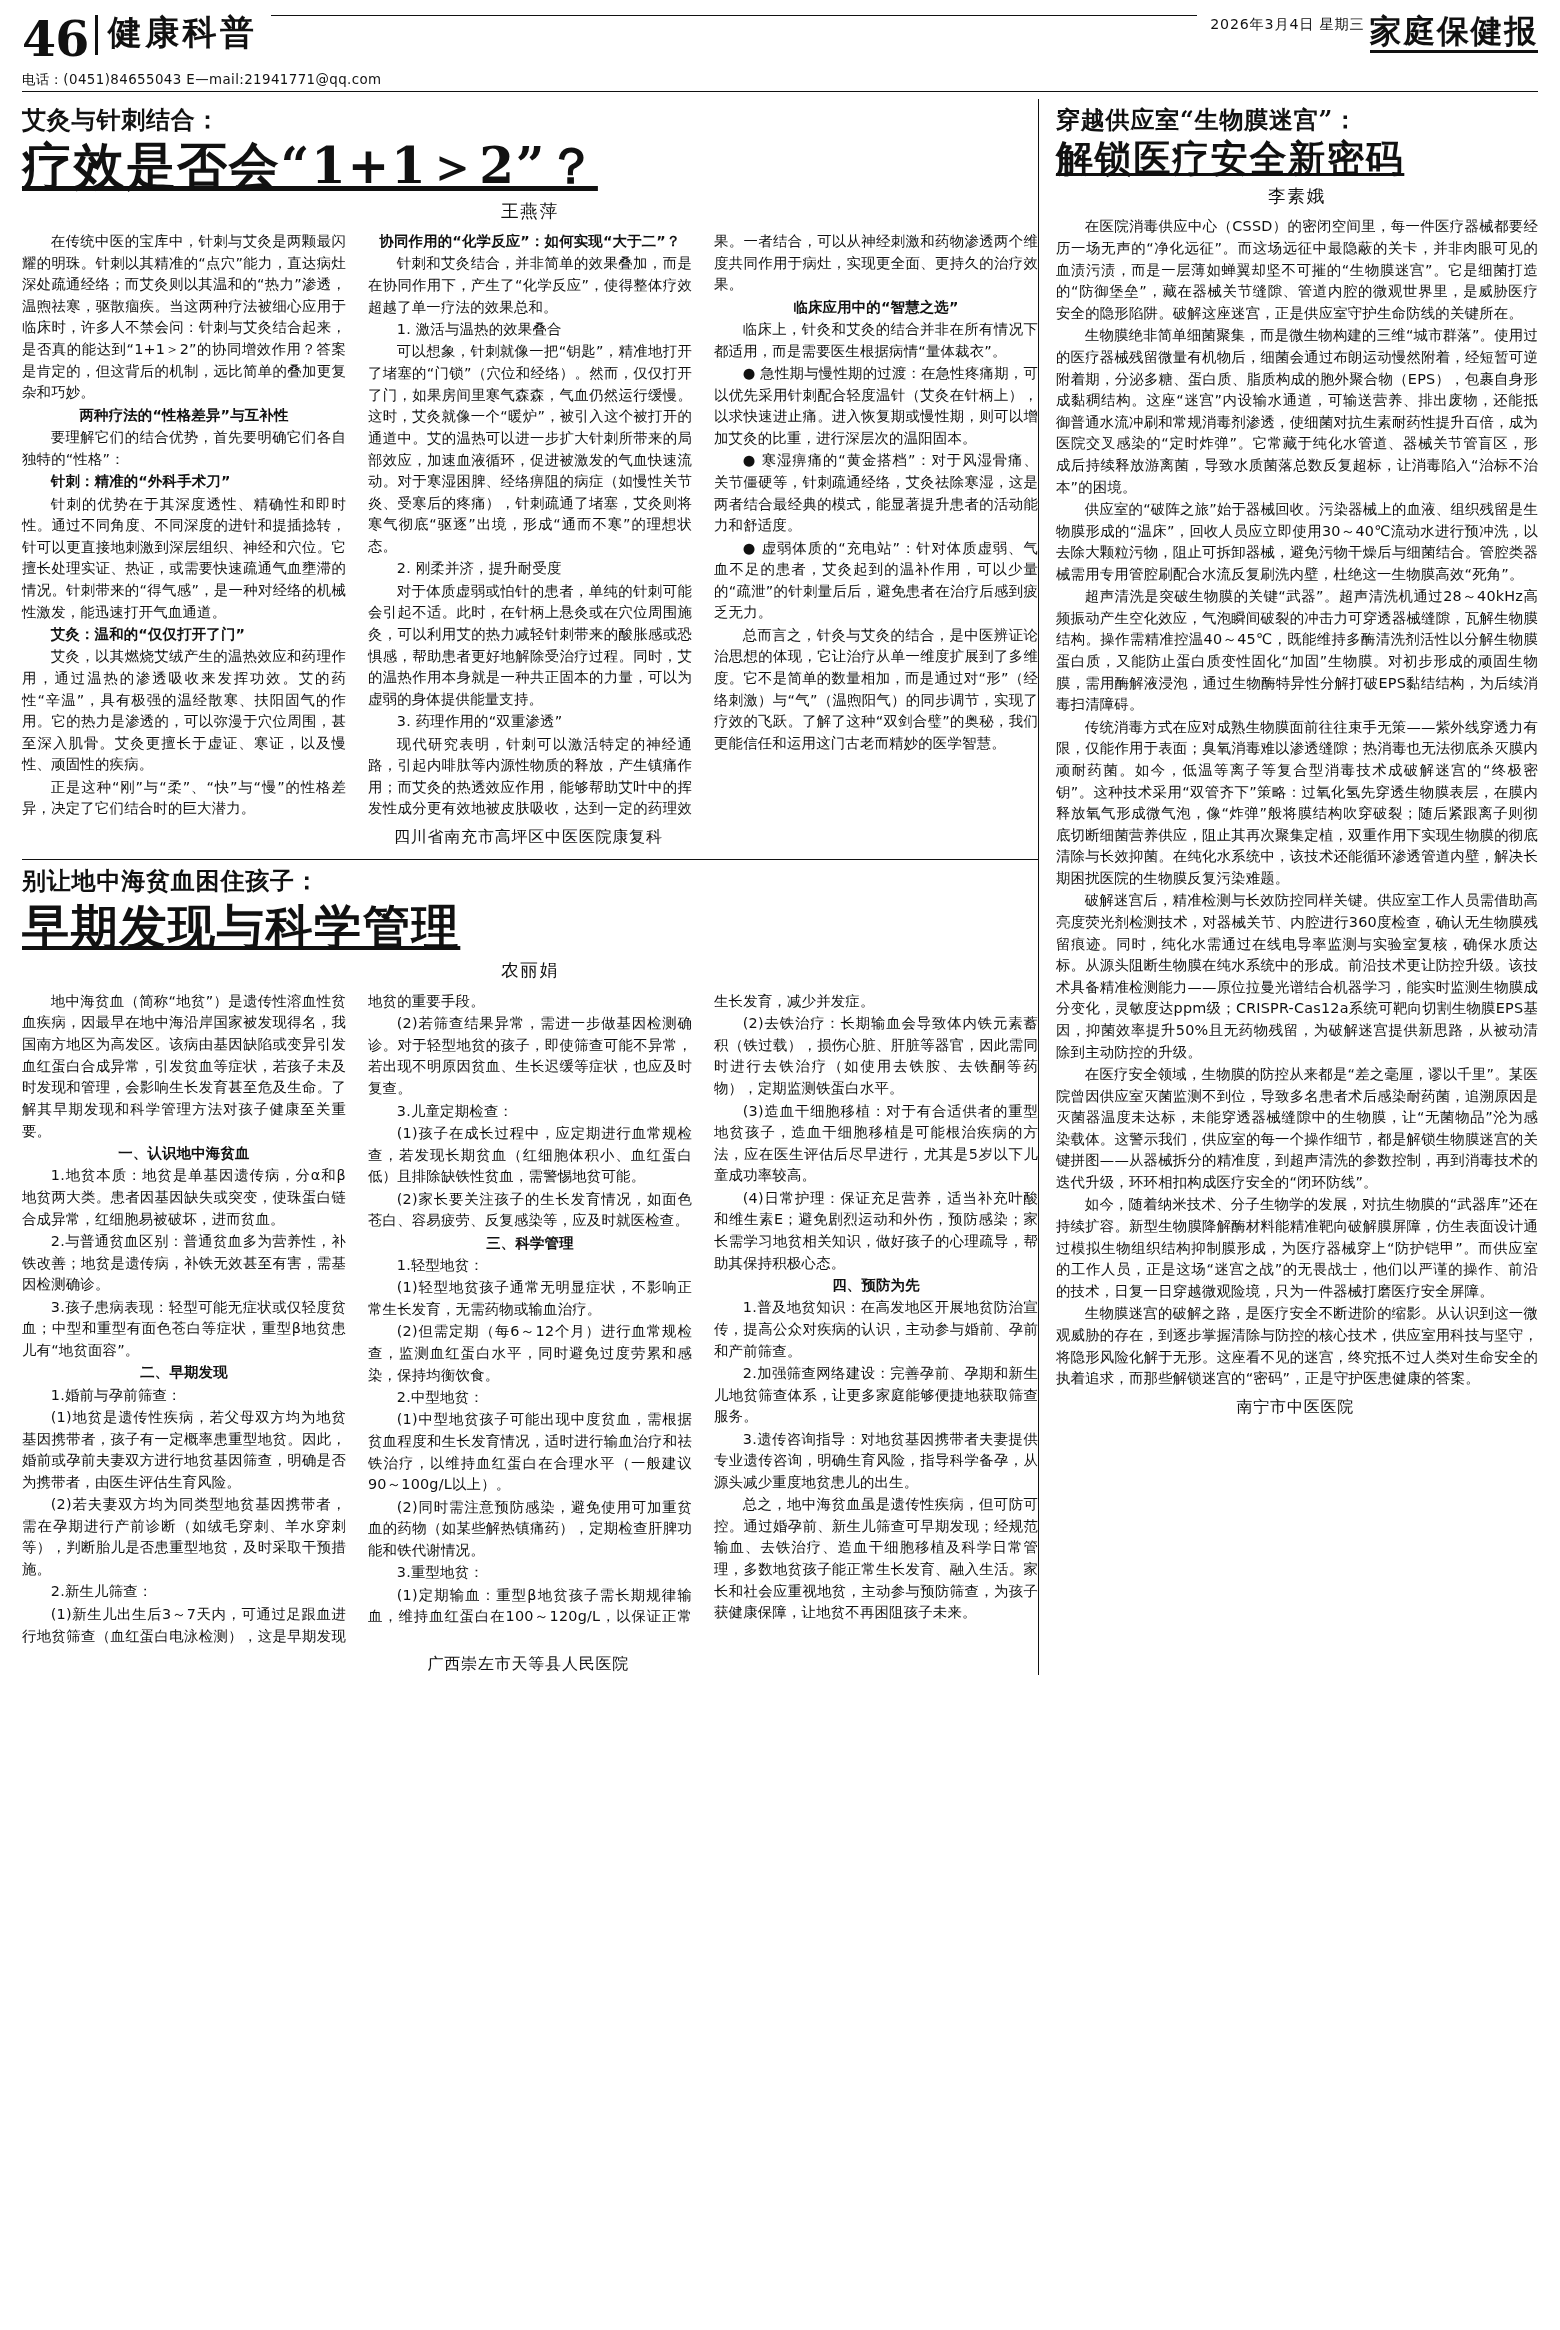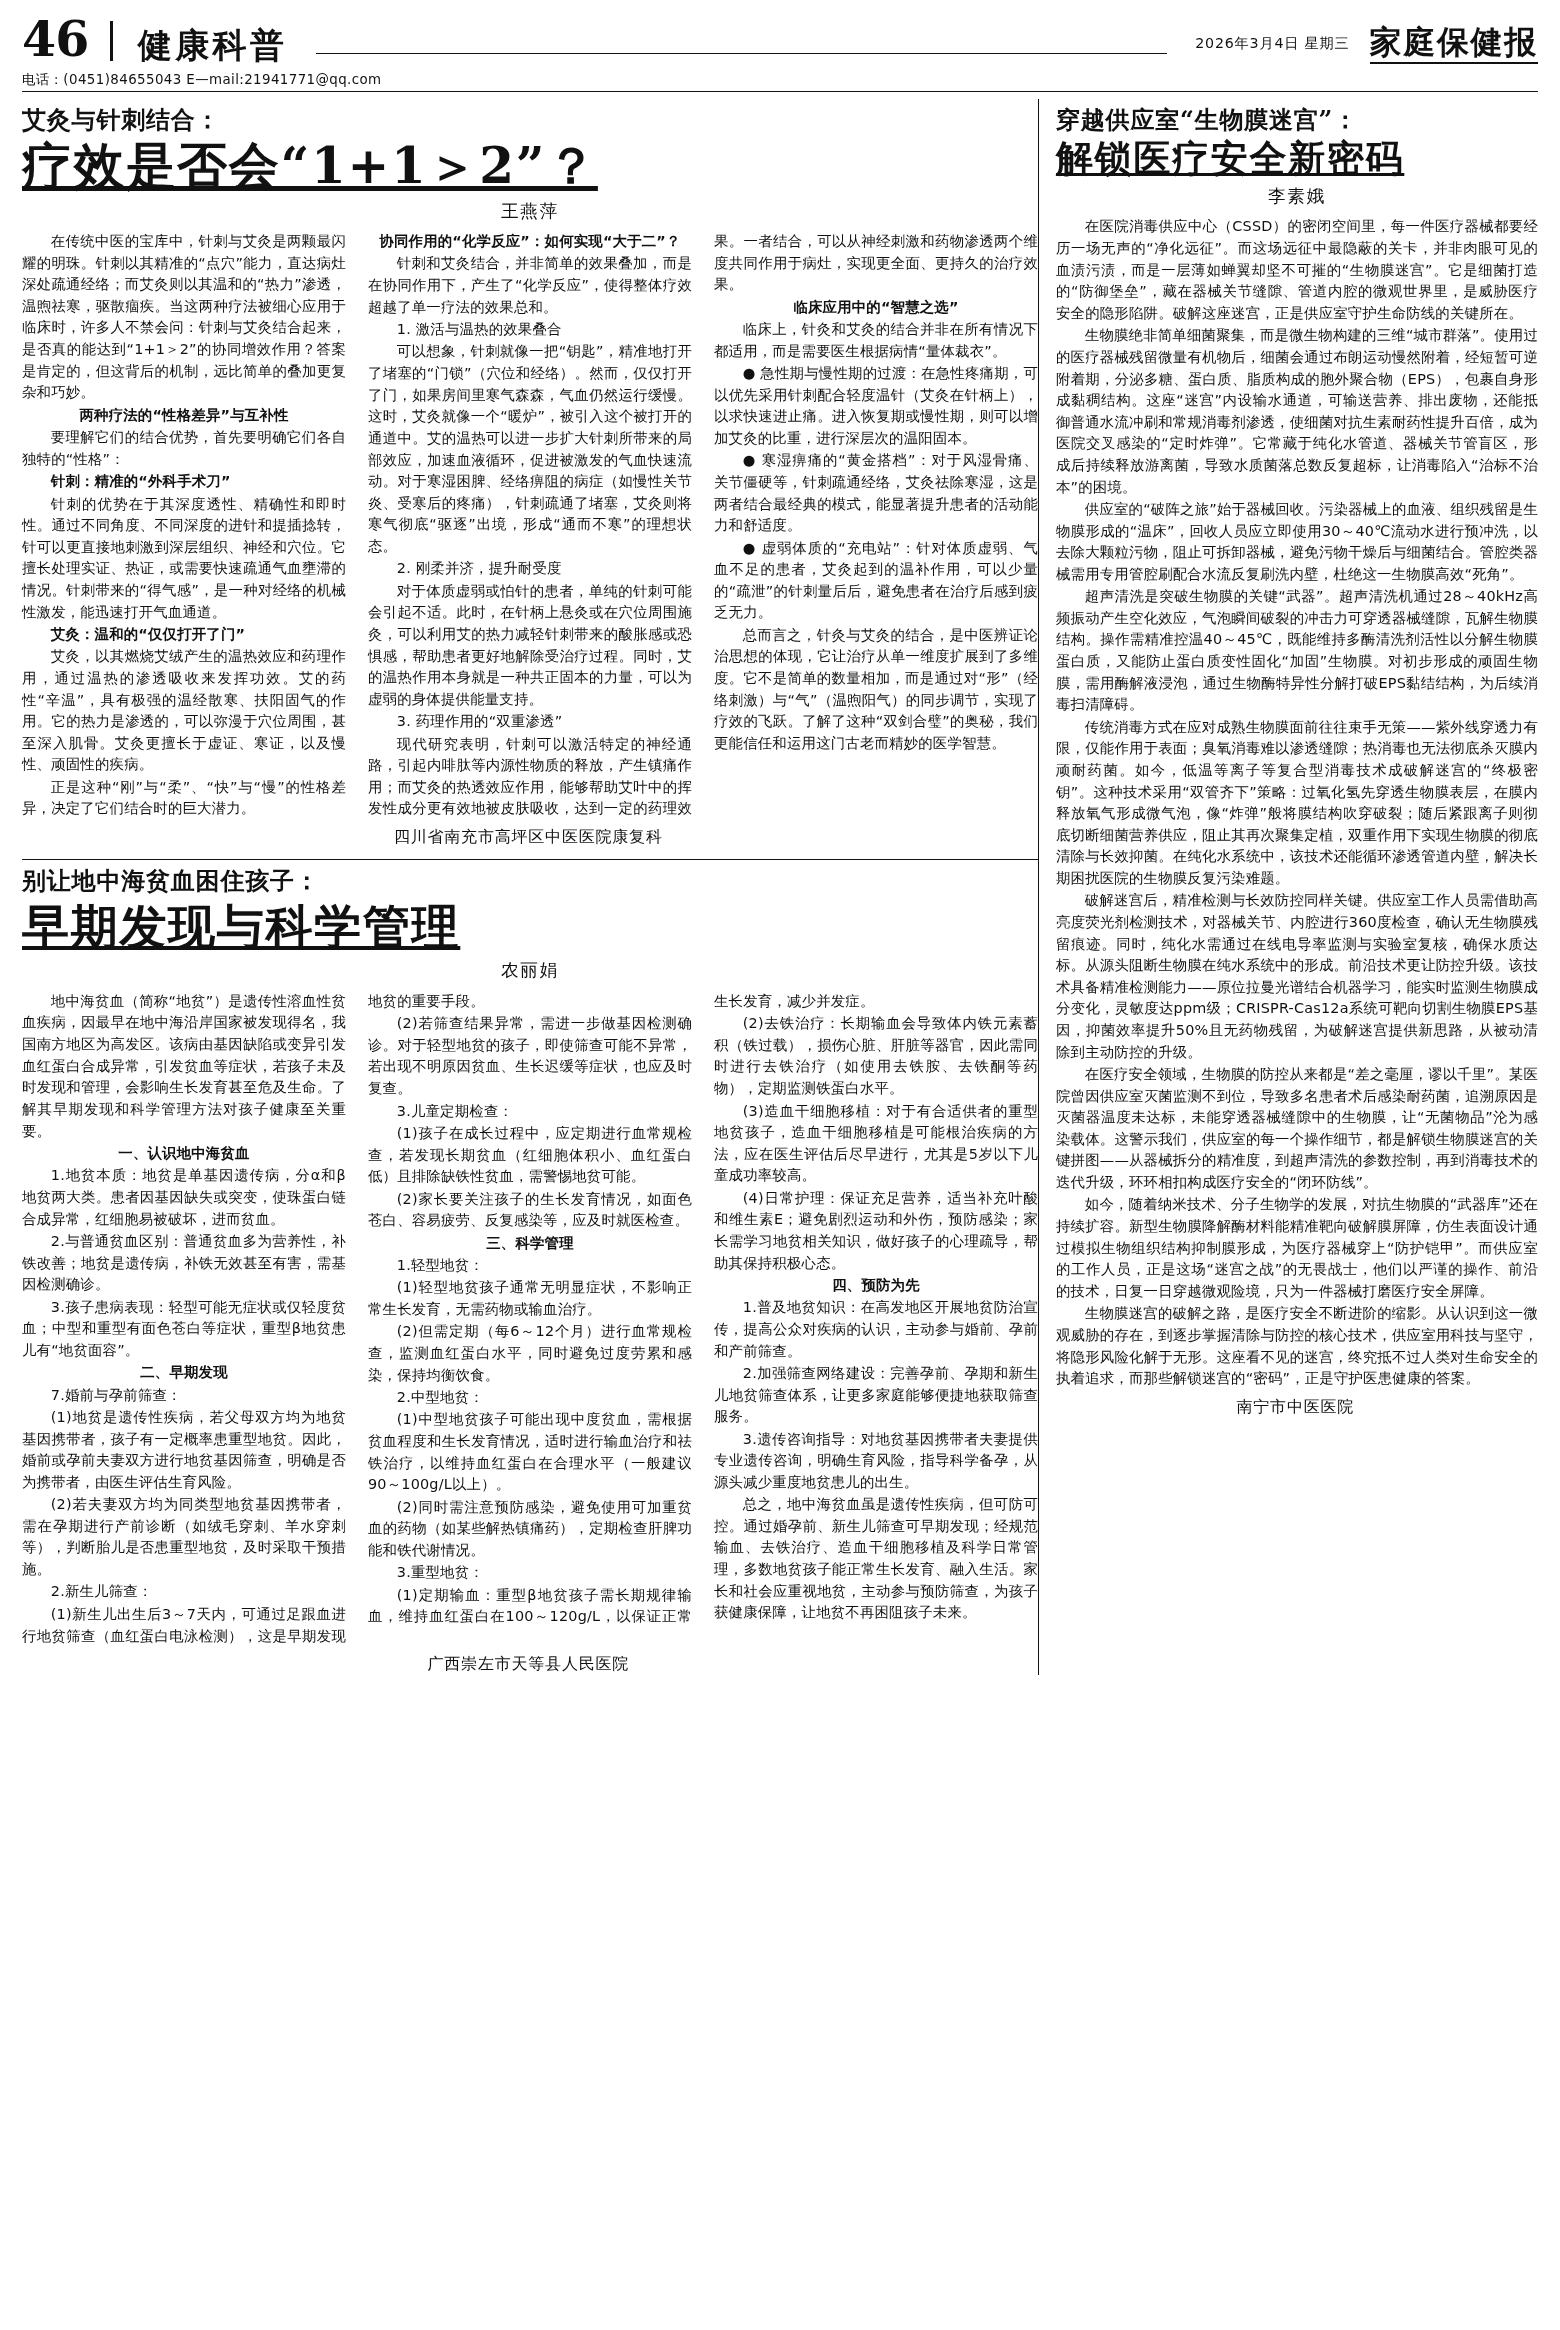--- a/index.html
+++ b/index.html
@@ -12,22 +12,22 @@
   .page{
     width:1560px;
     min-height:2330px;
     box-sizing:border-box;
     padding:15px 22px 17px 22px;
     position:relative;
   }
   
   .masthead{
     display:flex;
-    align-items:flex-end;
-    gap:20px;
+    align-items:flex-start;
+    gap:5px;
     padding-bottom:3.4px;
   }
   .page-num{
     font-family:"DejaVu Serif","Liberation Serif",serif;
     font-size:49px;
     font-weight:bold;
     line-height:1;
     letter-spacing:-0.8px;
   }
   .mast-divider{
@@ -215,21 +215,21 @@
         <div class="kicker">别让地中海贫血困住孩子：</div>
         <div class="headline h2">早期发现与科学管理</div>
         <div class="byline">农丽娟</div>
         <div class="txt cols3" id="art1body">
             <p>地中海贫血（简称“地贫”）是遗传性溶血性贫血疾病，因最早在地中海沿岸国家被发现得名，我国南方地区为高发区。该病由基因缺陷或变异引发血红蛋白合成异常，引发贫血等症状，若孩子未及时发现和管理，会影响生长发育甚至危及生命。了解其早期发现和科学管理方法对孩子健康至关重要。</p>
             <p class="sub">一、认识地中海贫血</p>
             <p>1.地贫本质：地贫是单基因遗传病，分α和β地贫两大类。患者因基因缺失或突变，使珠蛋白链合成异常，红细胞易被破坏，进而贫血。</p>
             <p>2.与普通贫血区别：普通贫血多为营养性，补铁改善；地贫是遗传病，补铁无效甚至有害，需基因检测确诊。</p>
             <p>3.孩子患病表现：轻型可能无症状或仅轻度贫血；中型和重型有面色苍白等症状，重型β地贫患儿有“地贫面容”。</p>
             <p class="sub">二、早期发现</p>
-            <p>7.婚前与孕前筛查：</p>
+            <p>1.婚前与孕前筛查：</p>
             <p>(1)地贫是遗传性疾病，若父母双方均为地贫基因携带者，孩子有一定概率患重型地贫。因此，婚前或孕前夫妻双方进行地贫基因筛查，明确是否为携带者，由医生评估生育风险。</p>
             <p>(2)若夫妻双方均为同类型地贫基因携带者，需在孕期进行产前诊断（如绒毛穿刺、羊水穿刺等），判断胎儿是否患重型地贫，及时采取干预措施。</p>
             <p>2.新生儿筛查：</p>
             <p>(1)新生儿出生后3～7天内，可通过足跟血进行地贫筛查（血红蛋白电泳检测），这是早期发现地贫的重要手段。</p>
             <p>(2)若筛查结果异常，需进一步做基因检测确诊。对于轻型地贫的孩子，即使筛查可能不异常，若出现不明原因贫血、生长迟缓等症状，也应及时复查。</p>
             <p>3.儿童定期检查：</p>
             <p>(1)孩子在成长过程中，应定期进行血常规检查，若发现长期贫血（红细胞体积小、血红蛋白低）且排除缺铁性贫血，需警惕地贫可能。</p>
             <p>(2)家长要关注孩子的生长发育情况，如面色苍白、容易疲劳、反复感染等，应及时就医检查。</p>
             <p class="sub">三、科学管理</p>
             <p>1.轻型地贫：</p>

